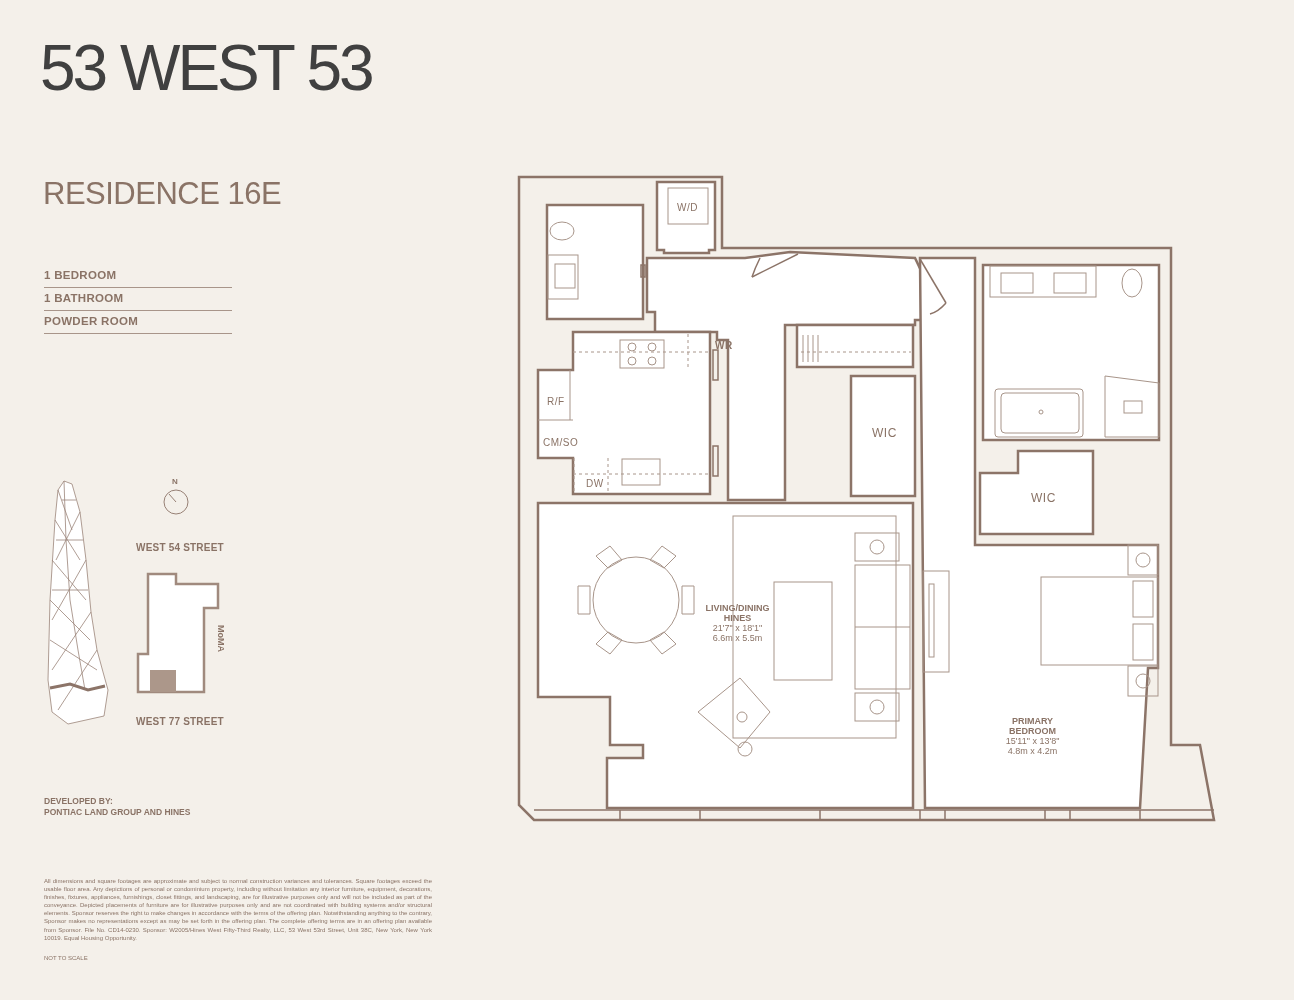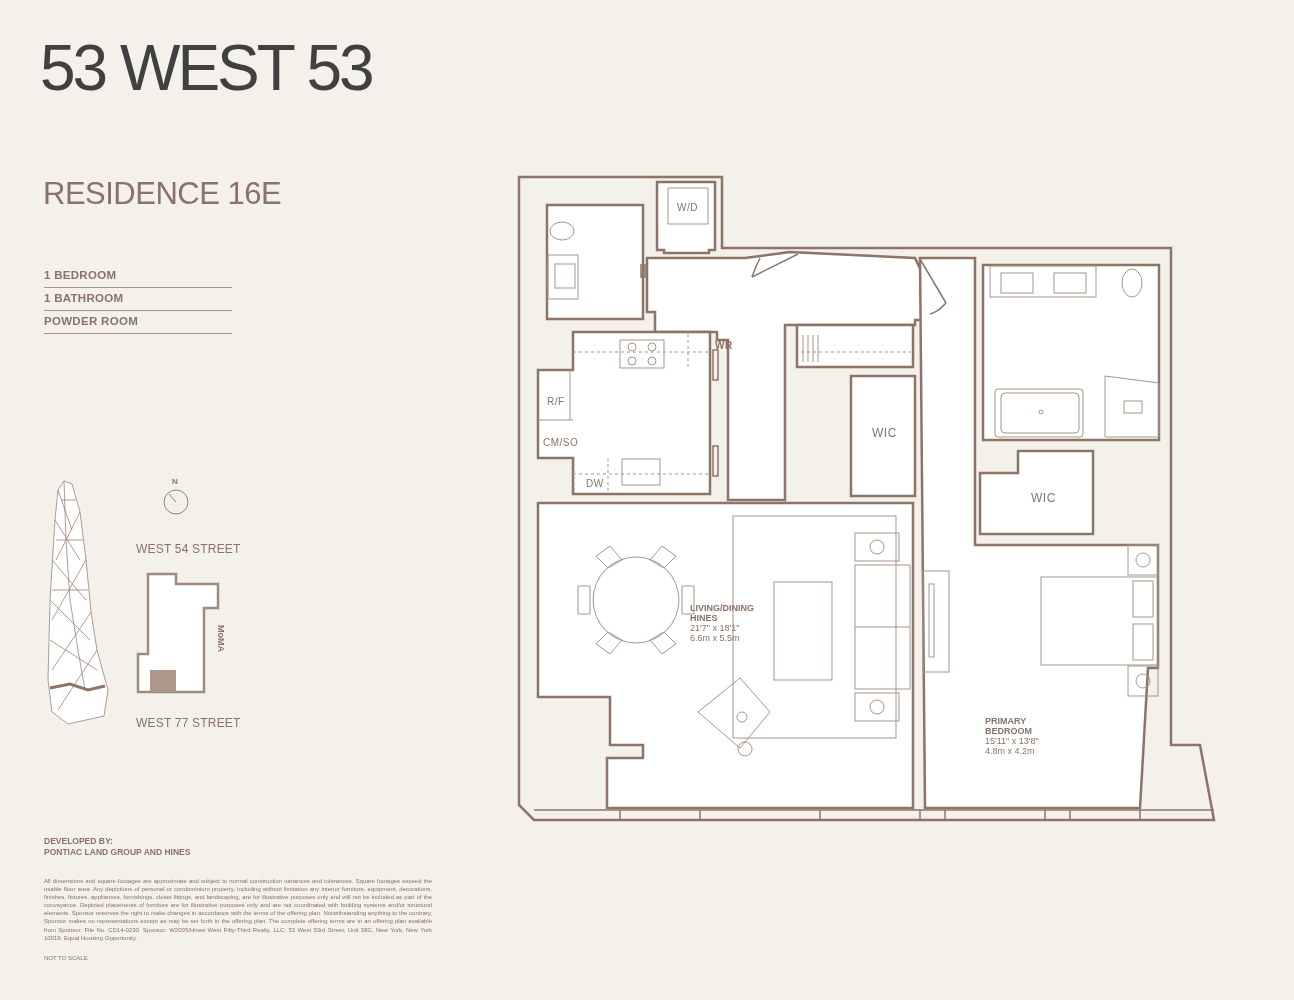--- a/index.html
+++ b/index.html
@@ -20,36 +20,36 @@
   }
   .specs { position:absolute; left:44px; top:265px; width:188px; }
   .spec {
     font-size:11.5px; font-weight:700; color:#8a7366; letter-spacing:0.3px;
     border-bottom:1px solid #a8958a; padding:3px 0 4px 0; line-height:15px;
   }
   .spec .line { display:block; }
   .compass-label {
     position:absolute; left:172px; top:477px; font-size:8px; font-weight:700; color:#8a7366;
   }
-  .street { position:absolute; font-size:12px; font-weight:400; color:#8a7366; letter-spacing:0.2px; }
+  .street { position:absolute; font-size:10px; font-weight:700; color:#8a7366; letter-spacing:0.2px; }
   .moma {
     position:absolute; left:226px; top:625px; font-size:9px; font-weight:700; color:#8a7366;
     transform:rotate(90deg); transform-origin:left top;
   }
   .developer {
-    position:absolute; left:44px; top:796px; font-size:8.5px; font-weight:700; color:#8a7366; line-height:11px;margin-top:40px;
+    position:absolute; left:44px; top:796px; font-size:8.5px; font-weight:700; color:#8a7366; line-height:11px;
   }
   .disclaimer {
     position:absolute; left:44px; top:877px; width:388px;
     font-size:6px; line-height:8.1px; color:#8a7366; text-align:justify;
   }
   .nts { position:absolute; left:44px; top:955px; font-size:6px; color:#8a7366; }
   svg { position:absolute; left:0; top:0; }
   .room-label {
-    position:absolute; text-align:left; font-size:9px; font-weight:700; color:#8a7366; line-height:10px;
+    position:absolute; text-align:center; font-size:9px; font-weight:700; color:#8a7366; line-height:10px;
   }
   .fix-label { position:absolute; font-size:10px; color:#8a7366; letter-spacing:0.5px; }
   .wic-label { position:absolute; font-size:12px; color:#8a7366; font-weight:400; letter-spacing:0.5px; }
 </style>
 </head>
 <body>
 
 <div class="brand">53 WEST 53</div>
 <div class="residence">RESIDENCE 16E</div>
 

